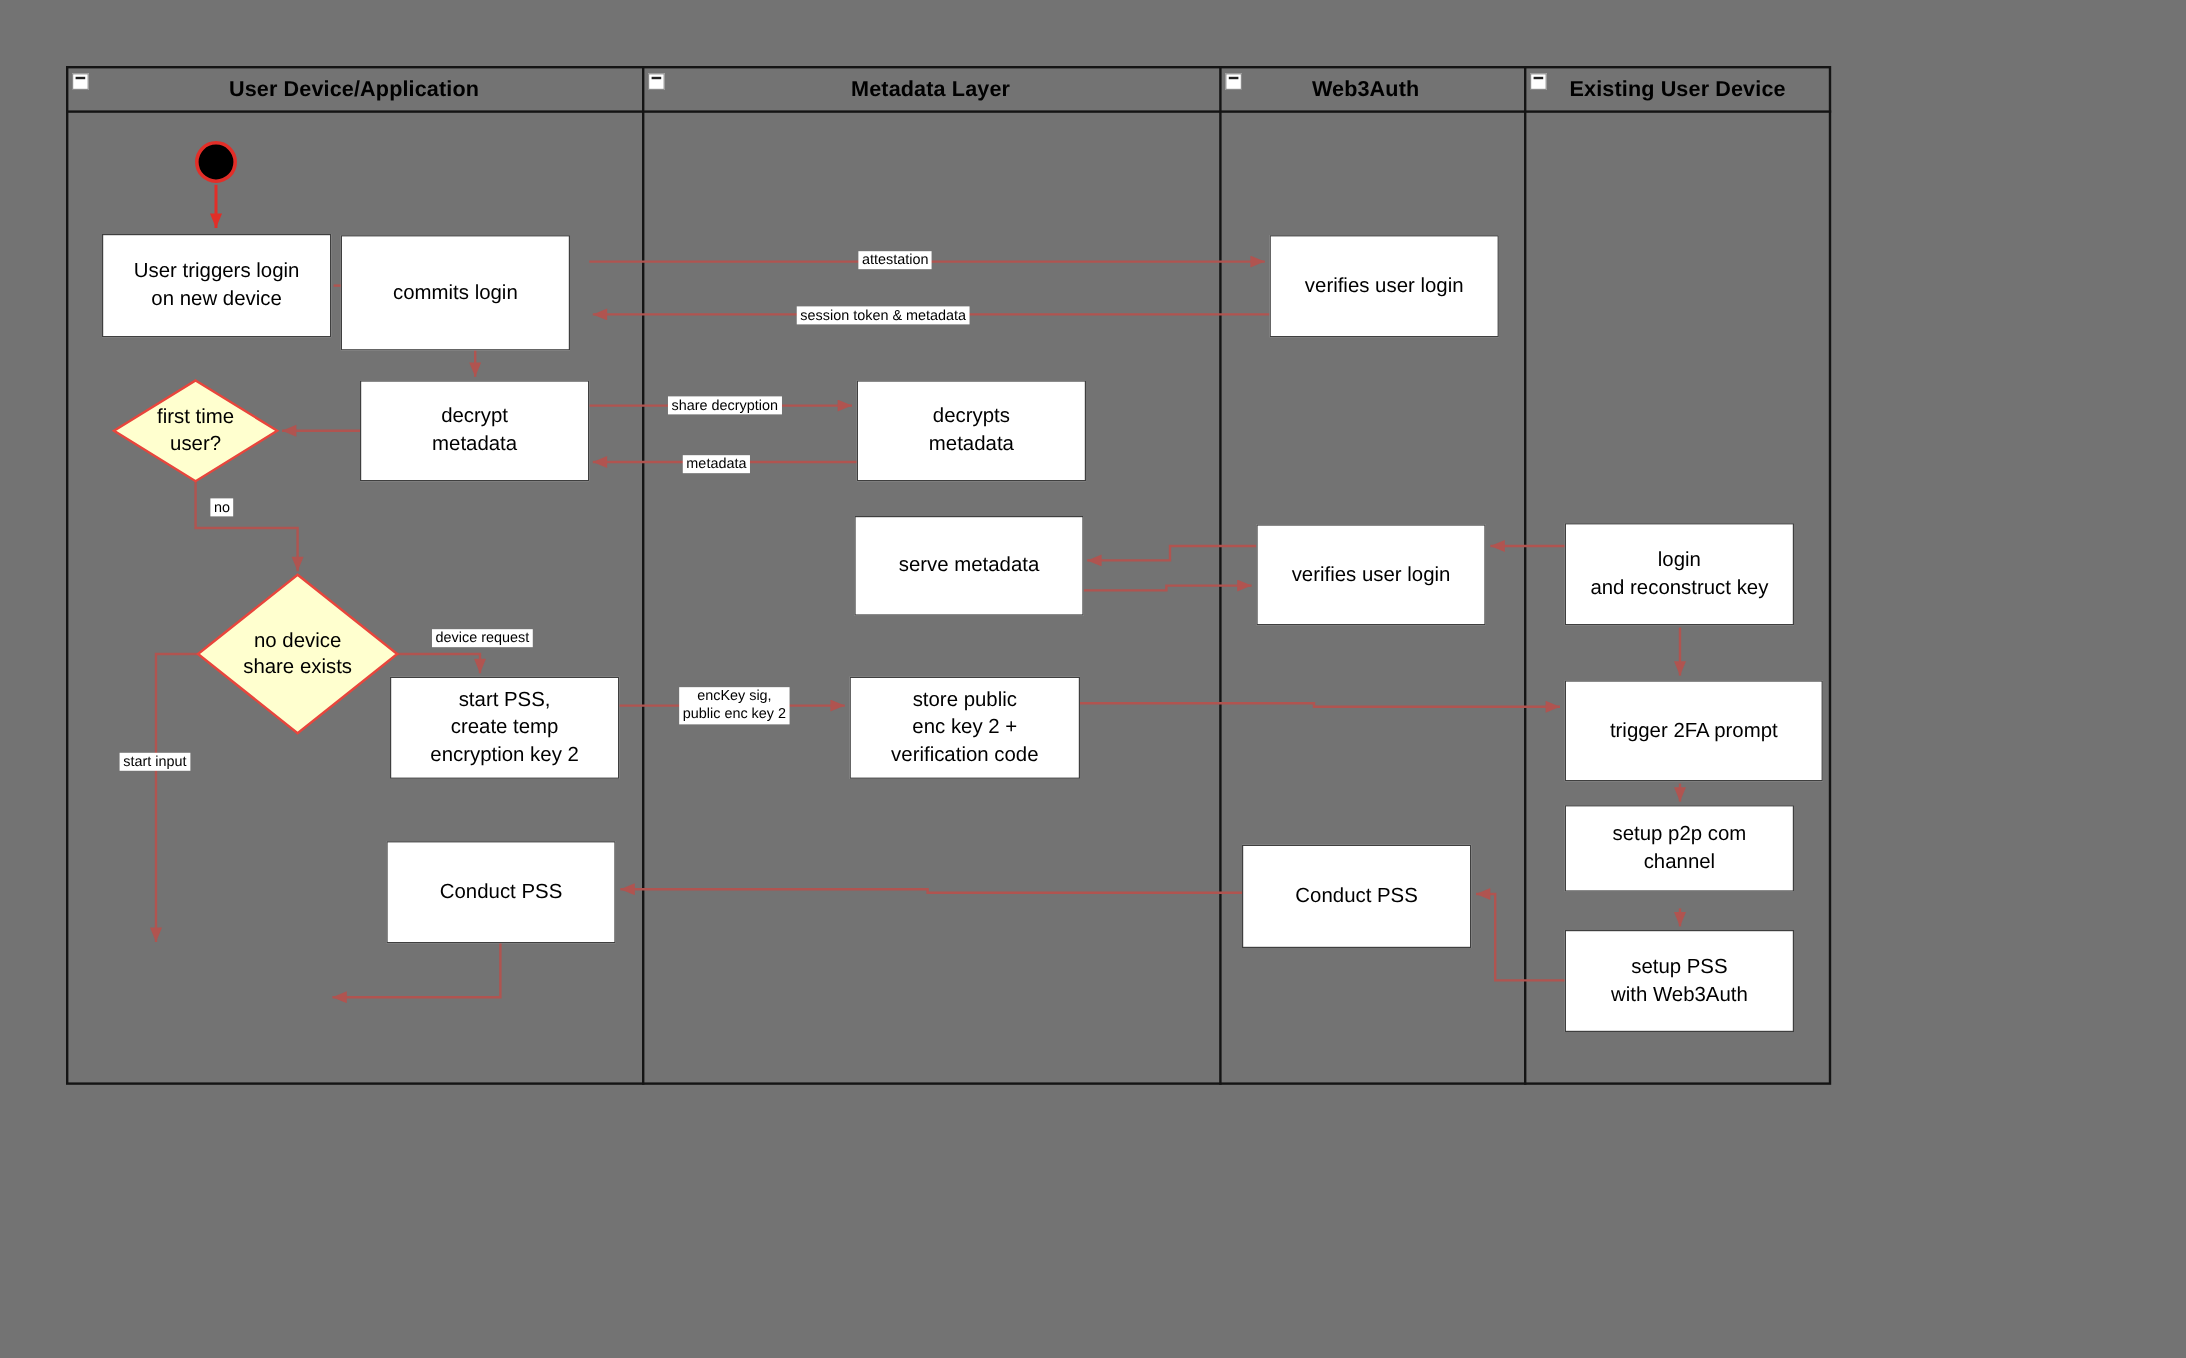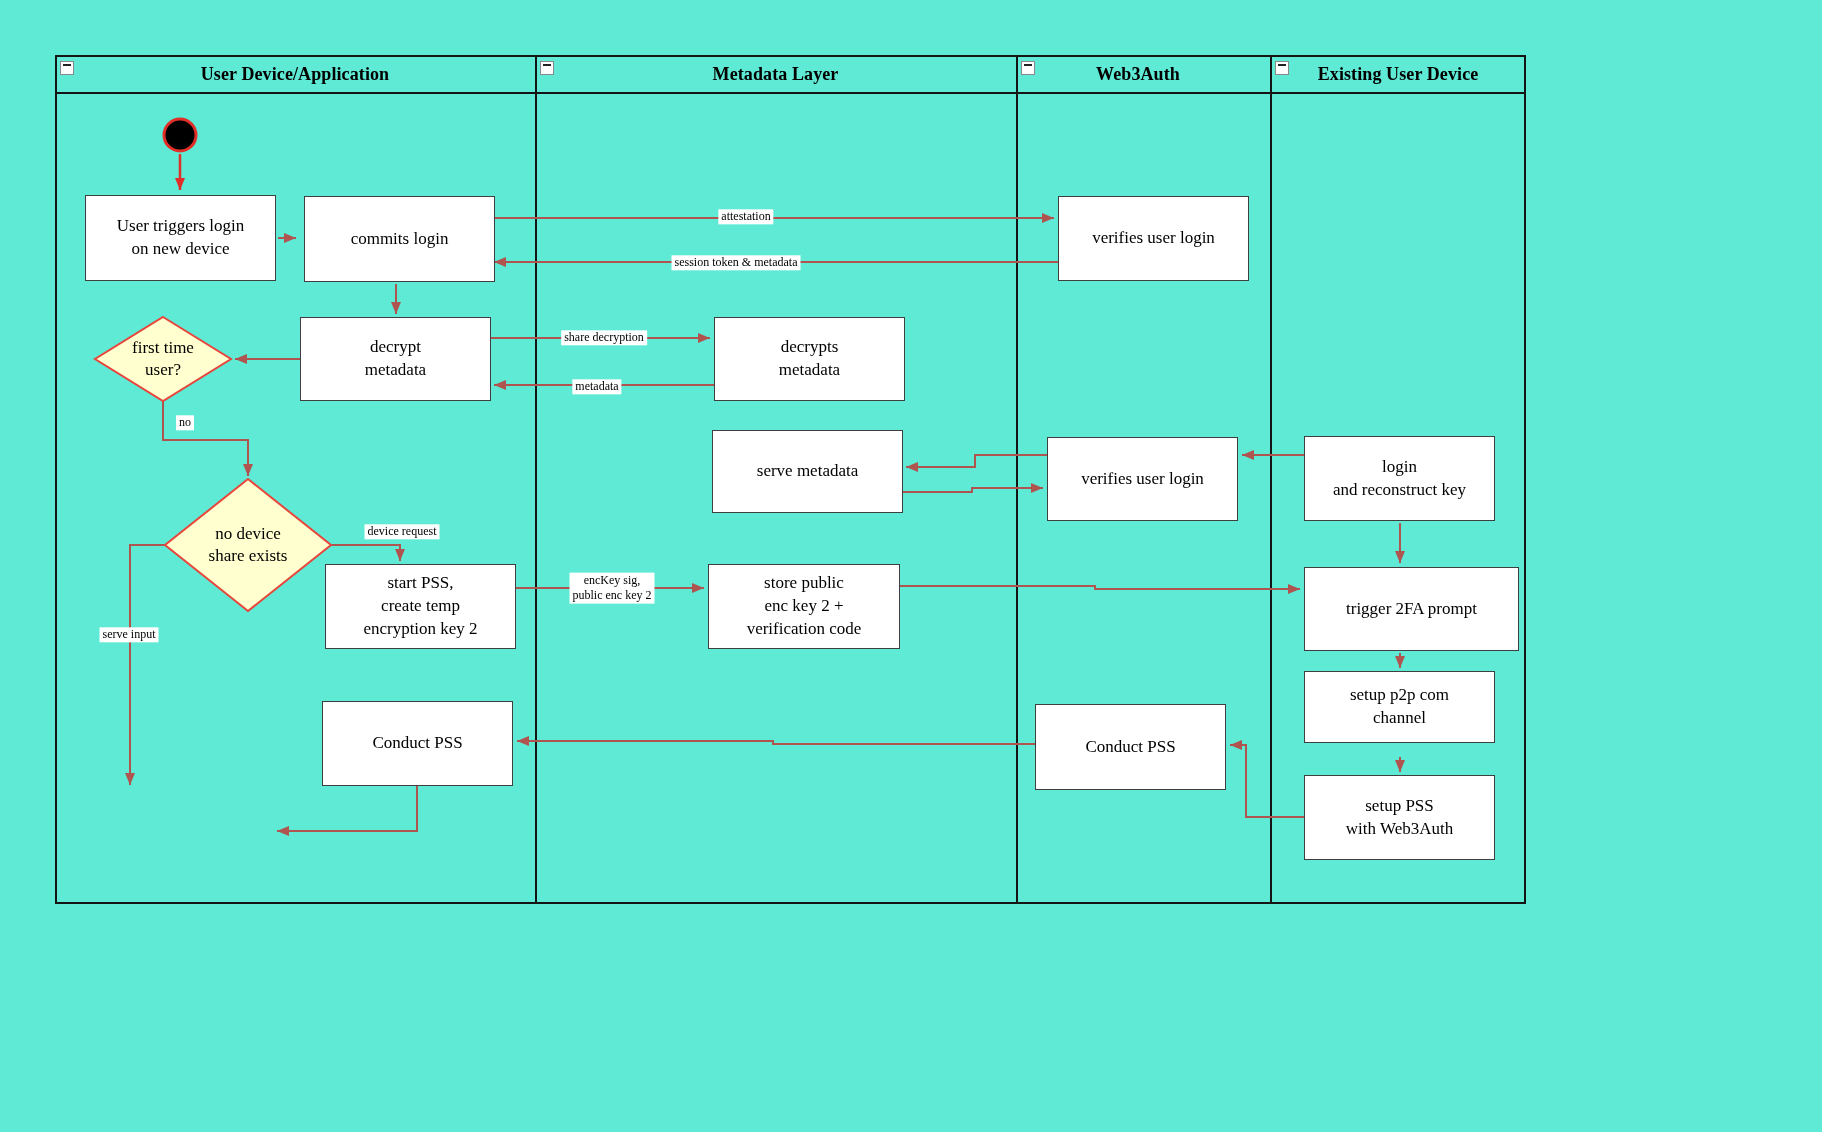--- a/index.html
+++ b/index.html
@@ -1,18 +1,18 @@
 <!DOCTYPE html>
 <html style="--edge: #b05450; --start_edge: #e22e28; --diamond_fill: #ffffcf; --diamond_stroke: #e8453c; --node_border: #3f3f3f;"><head>
 <meta charset="utf-8">
 <style>
   * { margin:0; padding:0; box-sizing:border-box; }
   html,body { background:#fff; }
   body { font-family:"Liberation Sans", sans-serif; color:#000; }
-  .canvas { position:relative; width:1822px; height:1132px; background:#5eead4; overflow:hidden;font-family:Liberation Serif, serif; }
+  .canvas { position:relative; width:1822px; height:1132px; background:#737373; overflow:hidden; }
 
   .frame { position:absolute; left:55px; top:55px; width:1471px; height:849px; border:2px solid #141414; background:transparent; }
   .vline { position:absolute; top:55px; height:849px; width:2px; background:#141414; }
   .hline-header { position:absolute; left:55px; top:92px; width:1471px; height:2px; background:#141414; }
 
   .lane-header { position:absolute; top:57px; height:34px; display:flex; align-items:center; justify-content:center; }
   .lane-title { font-weight:bold; font-size:18px; letter-spacing:0.1px; }
   .collapse { position:absolute; left:5px; top:4px; width:14px; height:14px; border:1px solid #8a8a8a; background:#fff; cursor:pointer; }
   .collapse .minus { display:block; width:8px; height:0; border-top:2px solid #222; margin:2px 0 0 2px; }
 
@@ -102,21 +102,21 @@
     <polyline class="edge" points="417,786 417,831 277,831" marker-end="url(#ah)"></polyline>
 
     <polygon class="diamond" points="163,317 231,359 163,401 95,359"></polygon>
     <polygon class="diamond" points="248,479 331,545 248,611 165,545"></polygon>
   </svg>
 
   <div class="node" style="left:85px;top:195px;width:191px;height:86px">
       <span>User triggers login
 on new device</span>
     </div>
-  <div class="node" style="left:304px;top:196px;width:191px;height:86px">
+  <div class="node" style="left:284px;top:196px;width:191px;height:96px">
       <span>commits login</span>
     </div>
   <div class="node" style="left:300px;top:317px;width:191px;height:84px">
       <span>decrypt
 metadata</span>
     </div>
   <div class="node" style="left:325px;top:564px;width:191px;height:85px">
       <span>start PSS,
 create temp
 encryption key 2</span>
@@ -170,15 +170,15 @@
 share exists</div>
 
   <span class="elabel" style="left:746px;top:217px">attestation</span>
   <span class="elabel" style="left:736px;top:263px">session token &amp; metadata</span>
   <span class="elabel" style="left:604px;top:338px">share decryption</span>
   <span class="elabel" style="left:597px;top:387px">metadata</span>
   <span class="elabel" style="left:185px;top:423px">no</span>
   <span class="elabel" style="left:402px;top:532px">device request</span>
   <span class="elabel" style="left:612px;top:588px">encKey sig,
 public enc key 2</span>
-  <span class="elabel" style="left:129px;top:635px">serve input</span>
+  <span class="elabel" style="left:129px;top:635px">start input</span>
 
 </div>
 
 </body></html>

